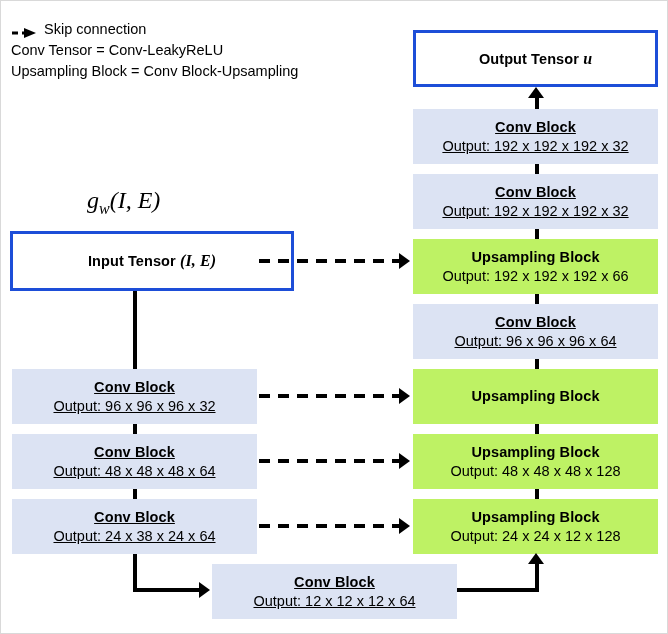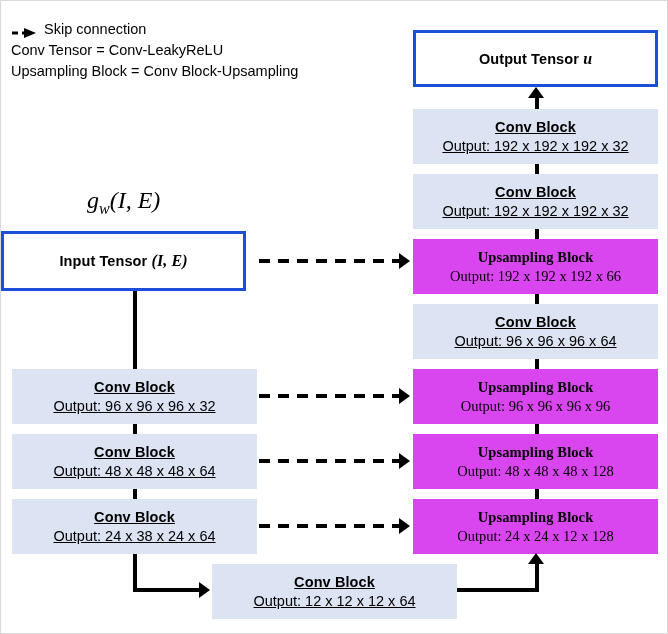--- a/index.html
+++ b/index.html
@@ -87,23 +87,22 @@
   .block.tensor {
     background: #ffffff;
     border: 3px solid #1d4ed8;
   }
   .block.conv {
     background: #dce3f3;
     border: none;
     text-decoration: underline;
   }
   .block.upsample {
-    background: #d946ef;
+    background: #bef264;
     border: none;
-    font-family: Liberation Serif, serif;
   }
   .italic-serif {
     font-family: "Liberation Serif", serif;
     font-style: italic;
     font-weight: bold;
     font-size: 16px;
   }
 
   
   .vline {
@@ -158,21 +157,21 @@
     <div class="legend-row">
       <span class="legend-text">Conv Tensor = Conv-LeakyReLU</span>
     </div>
     <div class="legend-row">
       <span class="legend-text">Upsampling Block = Conv Block-Upsampling</span>
     </div>
   </div>
 
   <div class="formula"><span>g</span><span class="sub">w</span><span>(I, E)</span></div>
 
-  <div class="block tensor" style="left:0; top:230px; width:245px; height:60px;">
+  <div class="block tensor" style="left:9px; top:230px; width:284px; height:60px;">
     <div class="title">
       <span>Input Tensor</span>
       <span class="italic-serif">(I, E)</span>
     </div>
   </div>
 
   <div class="block conv" style="left:11px; top:368px; width:245px; height:55px;">
     <div class="title">Conv Block</div>
     <div class="sub">Output: 96 x 96 x 96 x 32</div>
   </div>
@@ -214,21 +213,20 @@
     <div class="sub">Output: 192 x 192 x 192 x 66</div>
   </div>
 
   <div class="block conv" style="left:412px; top:303px; width:245px; height:55px;">
     <div class="title">Conv Block</div>
     <div class="sub">Output: 96 x 96 x 96 x 64</div>
   </div>
 
   <div class="block upsample" style="left:412px; top:368px; width:245px; height:55px;">
     <div class="title">Upsampling Block</div>
-    <div class="sub">Output: 96 x 96 x 96 x 96</div>
   </div>
 
   <div class="block upsample" style="left:412px; top:433px; width:245px; height:55px;">
     <div class="title">Upsampling Block</div>
     <div class="sub">Output: 48 x 48 x 48 x 128</div>
   </div>
 
   <div class="block upsample" style="left:412px; top:498px; width:245px; height:55px;">
     <div class="title">Upsampling Block</div>
     <div class="sub">Output: 24 x 24 x 12 x 128</div>

